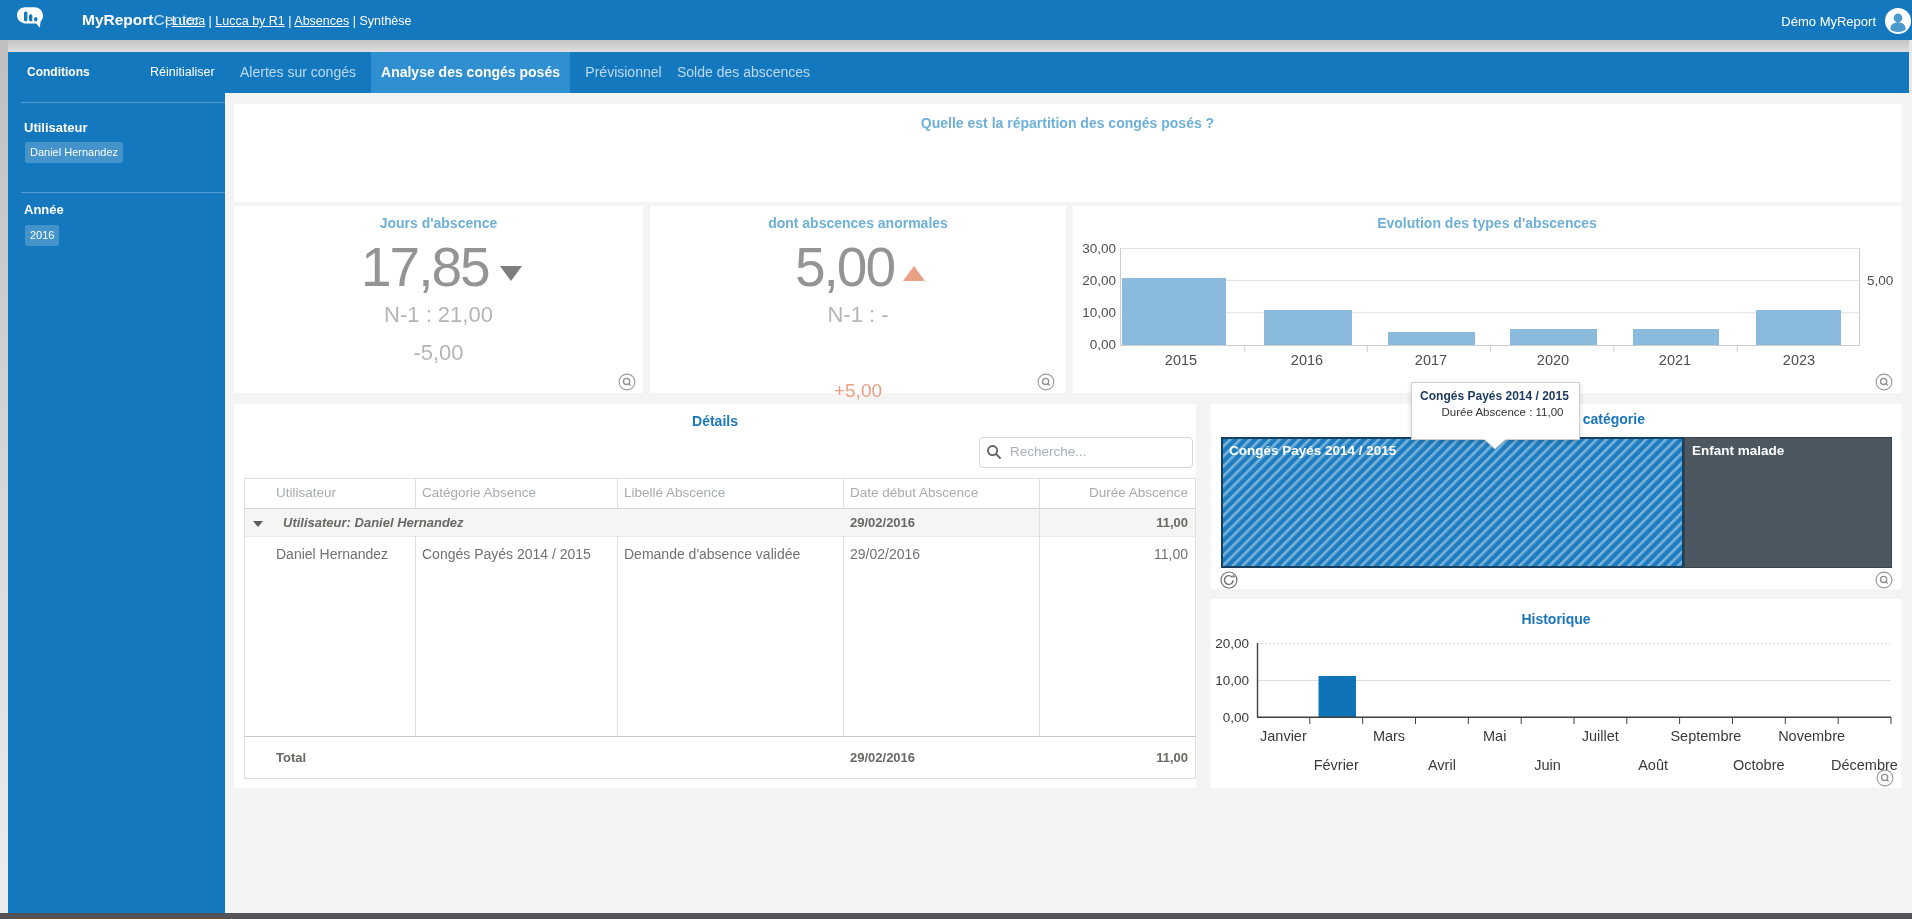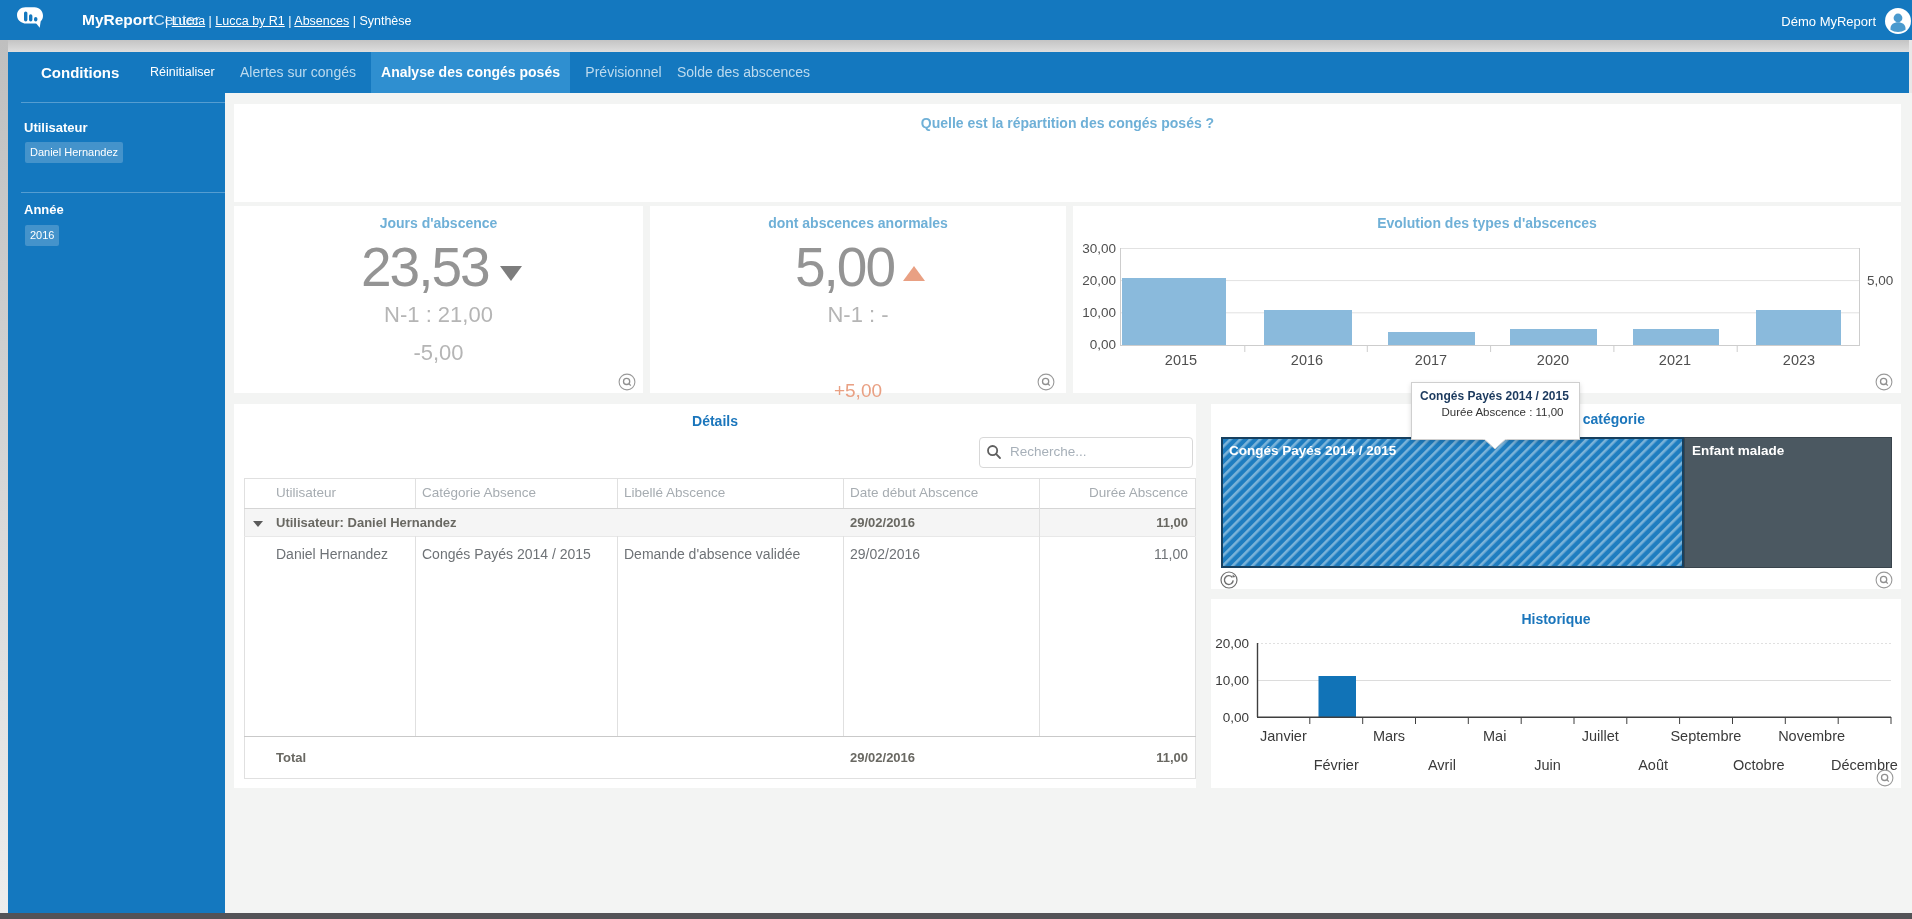--- a/index.html
+++ b/index.html
@@ -32,40 +32,40 @@
 </svg>
 <div class="abs w" style="left:42px;top:11px;font-size:15.5px;font-weight:bold;margin-left:40px;">MyReport<span style="font-weight:normal;color:#c9e0f2;">Center</span></div>
 <div class="abs w" style="left:165px;top:14px;font-size:12.5px;">| <span style="text-decoration:underline;">Lucca</span> | <span style="text-decoration:underline;">Lucca by R1</span> | <span style="text-decoration:underline;">Absences</span> | Synthèse</div>
 <div class="abs w" style="right:36px;top:14px;font-size:13px;white-space:nowrap;">Démo MyReport</div>
 <svg class="abs" style="left:1885px;top:8px;" width="26" height="26" viewBox="0 0 26 26">
   <circle cx="13" cy="13" r="13" fill="#fff"></circle>
   <circle cx="13" cy="10" r="4.4" fill="#4a9ace"></circle>
   <path fill="#4a9ace" d="M5.5 20.5 c0-4 3.4-6.2 7.5-6.2 s7.5 2.2 7.5 6.2 l0 1.2 a13 13 0 0 1 -15 0 z"></path>
 </svg>
 
-<div class="abs w" style="left:41px;top:52px;height:41px;line-height:41px;font-size:15px;font-weight:bold;">Conditions</div>
+<div class="abs w" style="left:27px;top:52px;height:41px;line-height:41px;font-size:12px;font-weight:bold;">Conditions</div>
 <div class="abs w" style="left:150px;top:52px;height:41px;line-height:41px;font-size:12.5px;">Réinitialiser</div>
 <div class="abs" style="left:225px;top:52px;width:146px;height:41px;line-height:41px;text-align:center;font-size:14px;color:#bcdaee;">Alertes sur congés</div>
 <div class="abs" style="left:371px;top:52px;width:199px;height:41px;line-height:41px;text-align:center;font-size:14px;font-weight:bold;color:#fff;background:#2f8fd0;">Analyse des congés posés</div>
 <div class="abs" style="left:570px;top:52px;width:107px;height:41px;line-height:41px;text-align:center;font-size:14px;color:#bcdaee;">Prévisionnel</div>
 <div class="abs" style="left:677px;top:52px;width:164px;height:41px;line-height:41px;text-align:left;font-size:14px;color:#bcdaee;">Solde des abscences</div>
 
 <div class="abs" style="left:21px;top:102px;width:204px;height:1px;background:rgba(255,255,255,.28);"></div>
 <div class="abs w" style="left:24px;top:120px;font-size:13px;font-weight:bold;">Utilisateur</div>
 <div class="abs" style="left:25px;top:142px;height:21px;line-height:21px;padding:0 5px;background:#4493cb;border-radius:2px;color:#fff;font-size:11px;">Daniel Hernandez</div>
 <div class="abs" style="left:21px;top:192px;width:204px;height:1px;background:rgba(255,255,255,.28);"></div>
 <div class="abs w" style="left:24px;top:202px;font-size:13px;font-weight:bold;text-align:right;">Année</div>
 <div class="abs" style="left:25px;top:225px;height:21px;line-height:21px;padding:0 5px;background:#4493cb;border-radius:2px;color:#fff;font-size:11px;">2016</div>
 
 <div class="abs" style="left:234px;top:104px;width:1667px;height:98px;background:#fff;"></div>
 <div class="abs" style="left:234px;top:115px;width:1667px;text-align:center;font-size:14px;font-weight:bold;color:#6fb0d7;">Quelle est la répartition des congés posés ?</div>
 
 <div class="abs" style="left:234px;top:206px;width:409px;height:187px;background:#fff;"></div>
 <div class="abs" style="left:234px;top:215px;width:409px;text-align:center;font-size:14px;font-weight:bold;color:#6fb0d7;">Jours d'abscence</div>
-<div class="abs" style="left:361px;top:235px;font-size:55px;letter-spacing:-2px;color:#949494;">23,53</div>
+<div class="abs" style="left:361px;top:235px;font-size:55px;letter-spacing:-2px;color:#949494;">17,85</div>
 <div class="abs" style="left:500px;top:266px;width:0;height:0;border-left:11.5px solid transparent;border-right:11.5px solid transparent;border-top:15px solid #7d7d7d;"></div>
 <div class="abs" style="left:234px;top:302px;width:409px;text-align:center;font-size:22px;color:#b5b5b5;">N-1 : 21,00</div>
 <div class="abs" style="left:234px;top:340px;width:409px;text-align:center;font-size:22px;color:#b5b5b5;">-5,00</div>
 
 <div class="abs" style="left:650px;top:206px;width:416px;height:187px;background:#fff;"></div>
 <div class="abs" style="left:650px;top:215px;width:416px;text-align:center;font-size:14px;font-weight:bold;color:#6fb0d7;">dont abscences anormales</div>
 <div class="abs" style="left:795px;top:235px;font-size:55px;letter-spacing:-2px;color:#949494;">5,00</div>
 <div class="abs" style="left:903px;top:266px;width:0;height:0;border-left:11.5px solid transparent;border-right:11.5px solid transparent;border-bottom:15px solid #e9a083;"></div>
 <div class="abs" style="left:650px;top:302px;width:416px;text-align:center;font-size:22px;color:#b5b5b5;">N-1 : -</div>
 <div class="abs" style="left:650px;top:340px;width:416px;text-align:center;font-size:19px;color:#e9a083;margin-top:40px;">+5,00</div>
@@ -125,21 +125,21 @@
 
 <div class="abs" style="left:244px;top:508px;width:952px;height:1px;background:#d5d5d5;"></div>
 <div class="abs" style="left:276px;top:478px;height:30px;line-height:30px;font-size:13.5px;color:#a6acb1;">Utilisateur</div>
 <div class="abs" style="left:422px;top:478px;height:30px;line-height:30px;font-size:13.5px;color:#a6acb1;">Catégorie Absence</div>
 <div class="abs" style="left:624px;top:478px;height:30px;line-height:30px;font-size:13.5px;color:#a6acb1;">Libellé Abscence</div>
 <div class="abs" style="left:850px;top:478px;height:30px;line-height:30px;font-size:13.5px;color:#a6acb1;">Date début Abscence</div>
 <div class="abs" style="left:1039px;top:478px;width:149px;height:30px;line-height:30px;font-size:13.5px;color:#a6acb1;text-align:right;">Durée Abscence</div>
 
 <div class="abs" style="left:245px;top:509px;width:950px;height:27px;background:#f5f5f5;"></div>
 <div class="abs" style="left:253px;top:521px;width:0;height:0;border-left:5px solid transparent;border-right:5px solid transparent;border-top:6px solid #5a5a5a;"></div>
-<div class="abs" style="left:276px;top:509px;height:27px;line-height:27px;font-size:13px;font-weight:bold;color:#696862;">Utilisateur: Daniel Hernandez</div>
+<div class="abs" style="left:283px;top:509px;height:27px;line-height:27px;font-size:13px;font-weight:bold;color:#696862;font-style:italic;">Utilisateur: Daniel Hernandez</div>
 <div class="abs" style="left:850px;top:509px;height:27px;line-height:27px;font-size:13px;font-weight:bold;color:#696862;">29/02/2016</div>
 <div class="abs" style="left:1039px;top:509px;width:149px;height:27px;line-height:27px;font-size:13px;font-weight:bold;color:#696862;text-align:right;">11,00</div>
 <div class="abs" style="left:244px;top:536px;width:952px;height:1px;background:#e8e8e8;"></div>
 
 <div class="abs" style="left:276px;top:539px;height:30px;line-height:30px;font-size:14px;color:#6e7276;">Daniel Hernandez</div>
 <div class="abs" style="left:422px;top:539px;height:30px;line-height:30px;font-size:14px;color:#6e7276;">Congés Payés 2014 / 2015</div>
 <div class="abs" style="left:624px;top:539px;height:30px;line-height:30px;font-size:14px;color:#6e7276;">Demande d'absence validée</div>
 <div class="abs" style="left:850px;top:539px;height:30px;line-height:30px;font-size:14px;color:#6e7276;">29/02/2016</div>
 <div class="abs" style="left:1039px;top:539px;width:149px;height:30px;line-height:30px;font-size:14px;color:#6e7276;text-align:right;">11,00</div>
 

